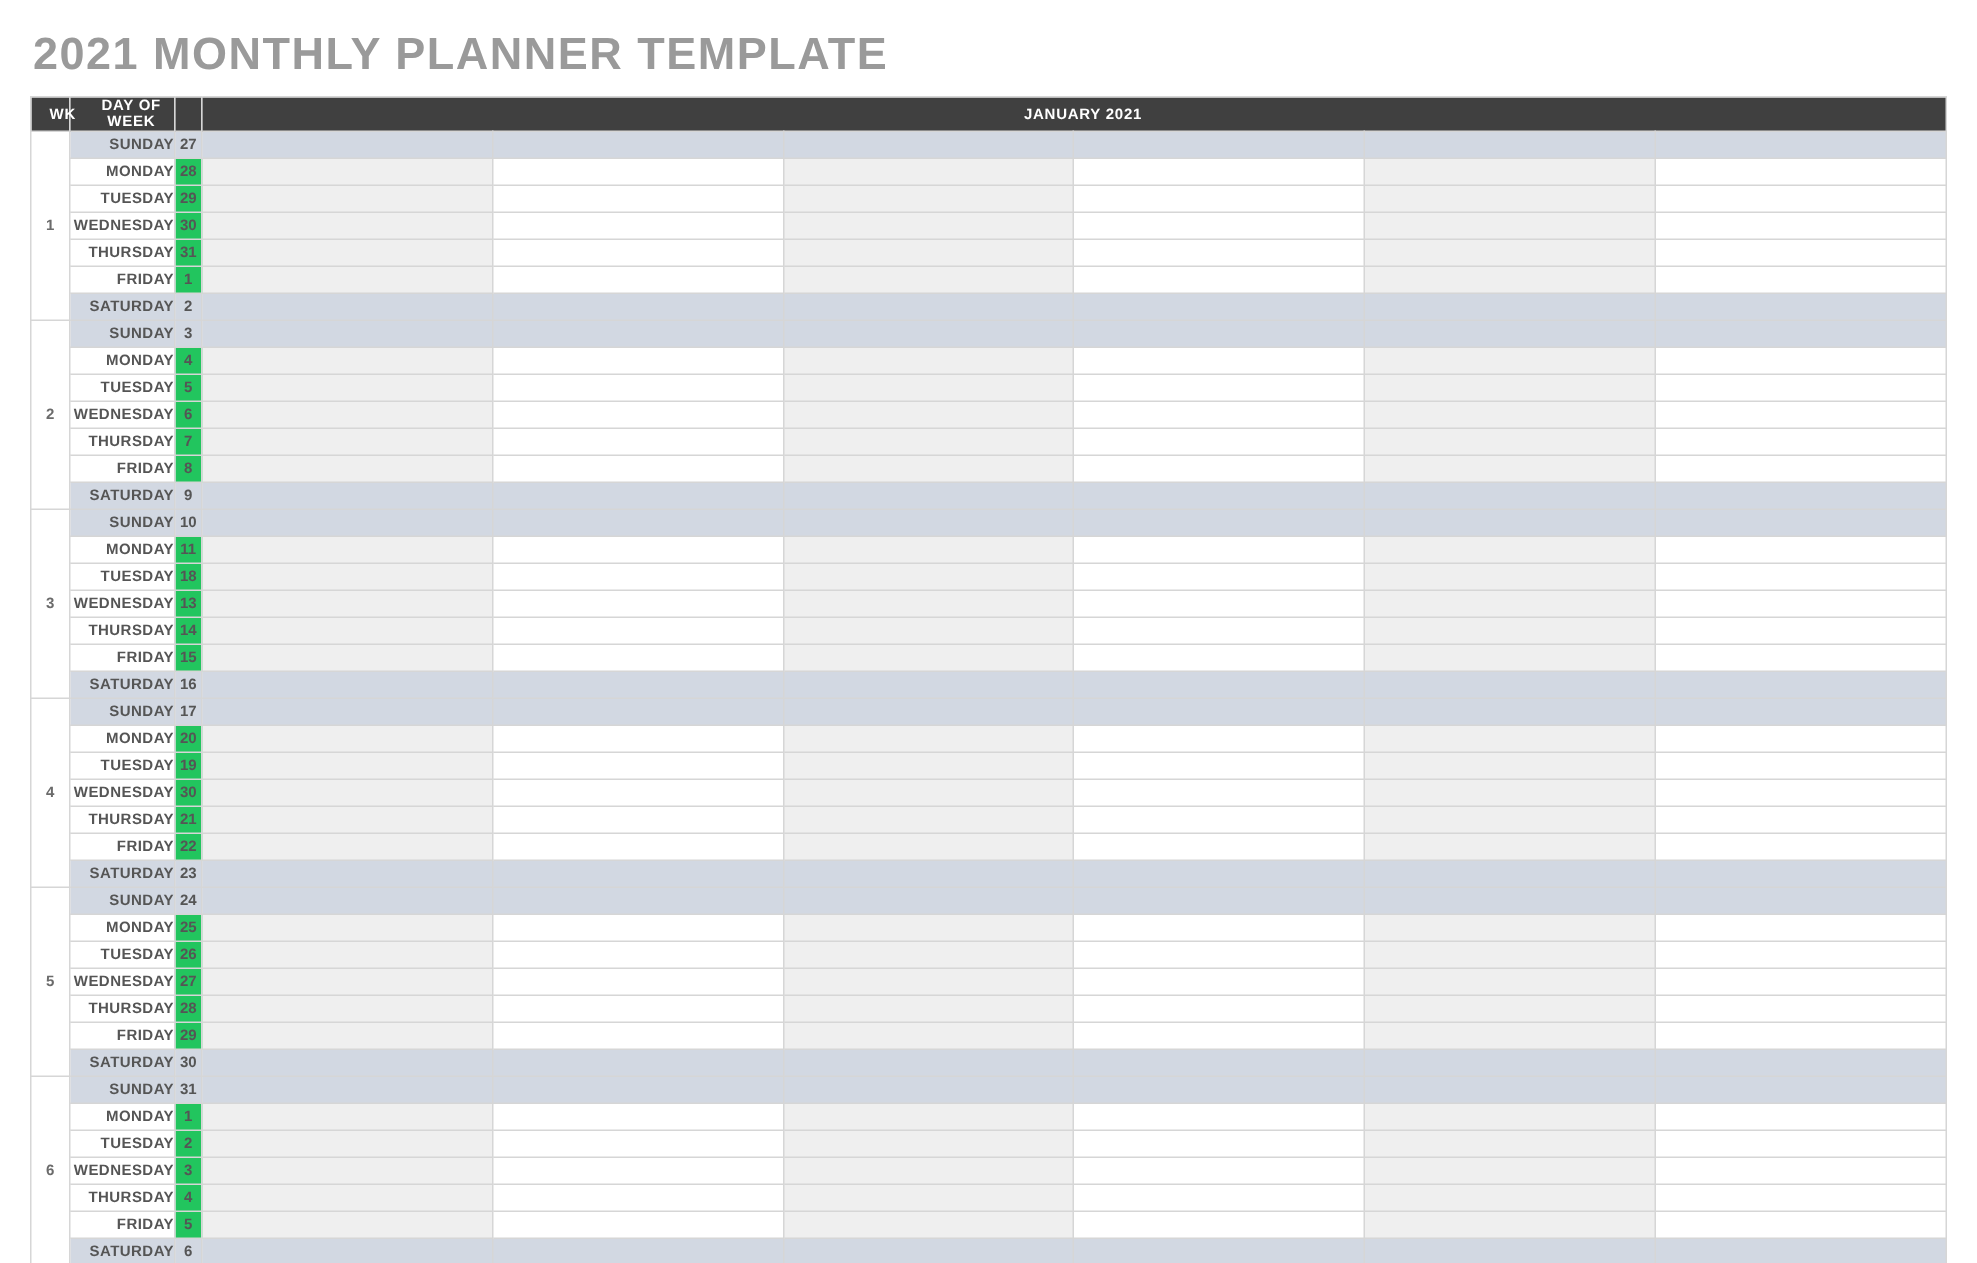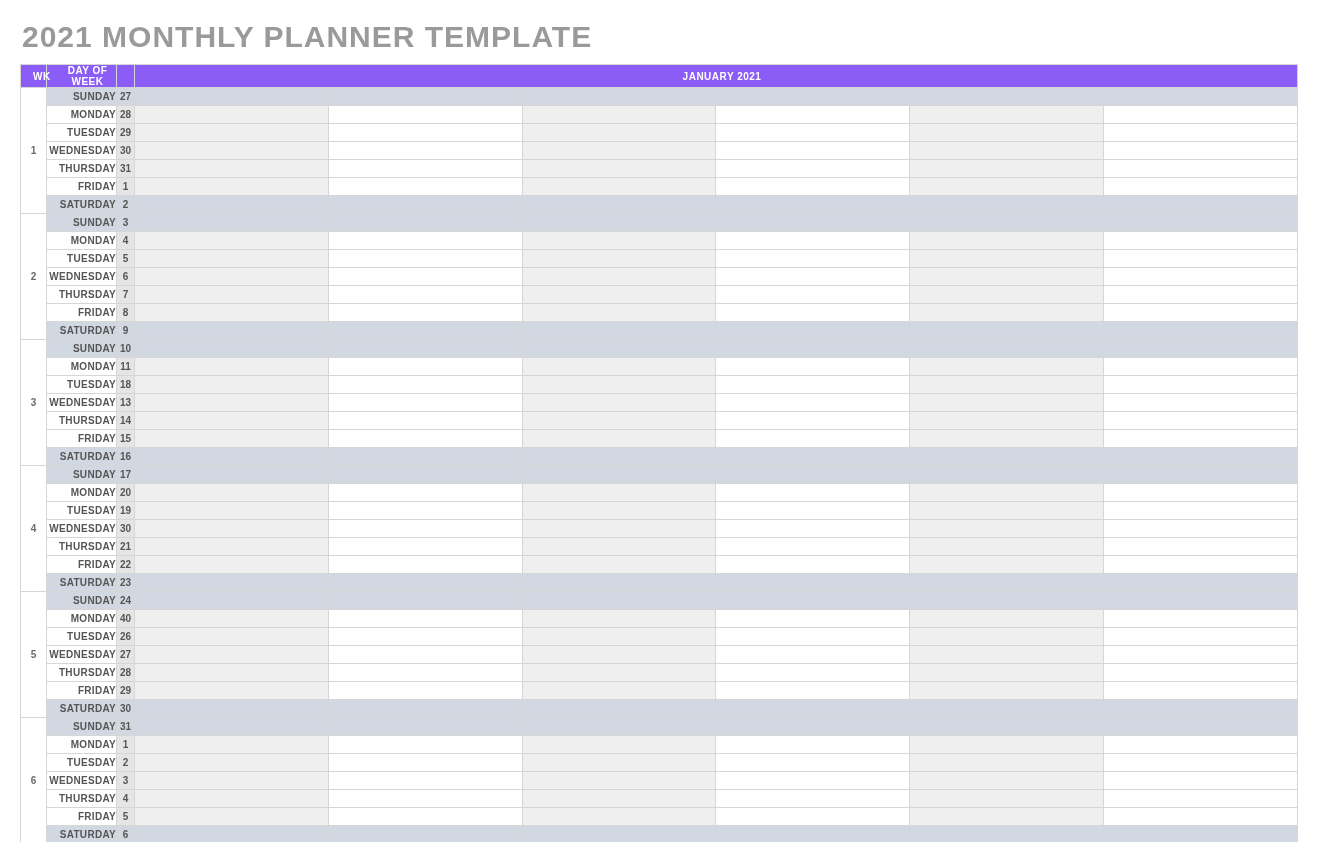--- a/index.html
+++ b/index.html
@@ -23,21 +23,21 @@
     width: 1278px;
     table-layout: fixed;
   }
   table.planner th, table.planner td {
     border: 1px solid #d6d6d6;
     font-size: 10px;
     padding: 0;
   }
   
   tr.header th {
-    background: #8b5cf6;
+    background: #404040;
     color: #ffffff;
     font-weight: 700;
     text-align: center;
     height: 18px;
     letter-spacing: 0.5px;
     padding-left: 12px;
   }
   th.wk-head   { width: 26px; font-size: 9px; }
   th.dow-head  { width: 70px; font-size: 9px; }
   th.date-head { width: 18px; }
@@ -62,21 +62,21 @@
     height: 18px;
     background: #ffffff;
     letter-spacing: 0.3px;
   }
   td.date-cell {
     width: 18px;
     text-align: center;
     font-weight: 700;
     font-size: 9.5px;
     color: #555;
-    background: #e5e5e5;
+    background: #22c55e;
   }
   td.slot-cell {
     background: #efefef;
     height: 18px;
   }
   
   tr.weekend td.dow-cell,
   tr.weekend td.date-cell,
   tr.weekend td.slot-cell {
     background: #d2d8e2;
@@ -401,21 +401,21 @@
         <td class="date-cell">24</td>
         <td class="slot-cell"></td>
         <td class="slot-cell white"></td>
         <td class="slot-cell"></td>
         <td class="slot-cell white"></td>
         <td class="slot-cell"></td>
         <td class="slot-cell white"></td>
       </tr>
       <tr>
         <td class="dow-cell">MONDAY</td>
-        <td class="date-cell">40</td>
+        <td class="date-cell">25</td>
         <td class="slot-cell"></td>
         <td class="slot-cell white"></td>
         <td class="slot-cell"></td>
         <td class="slot-cell white"></td>
         <td class="slot-cell"></td>
         <td class="slot-cell white"></td>
       </tr>
       <tr>
         <td class="dow-cell">TUESDAY</td>
         <td class="date-cell">26</td>

